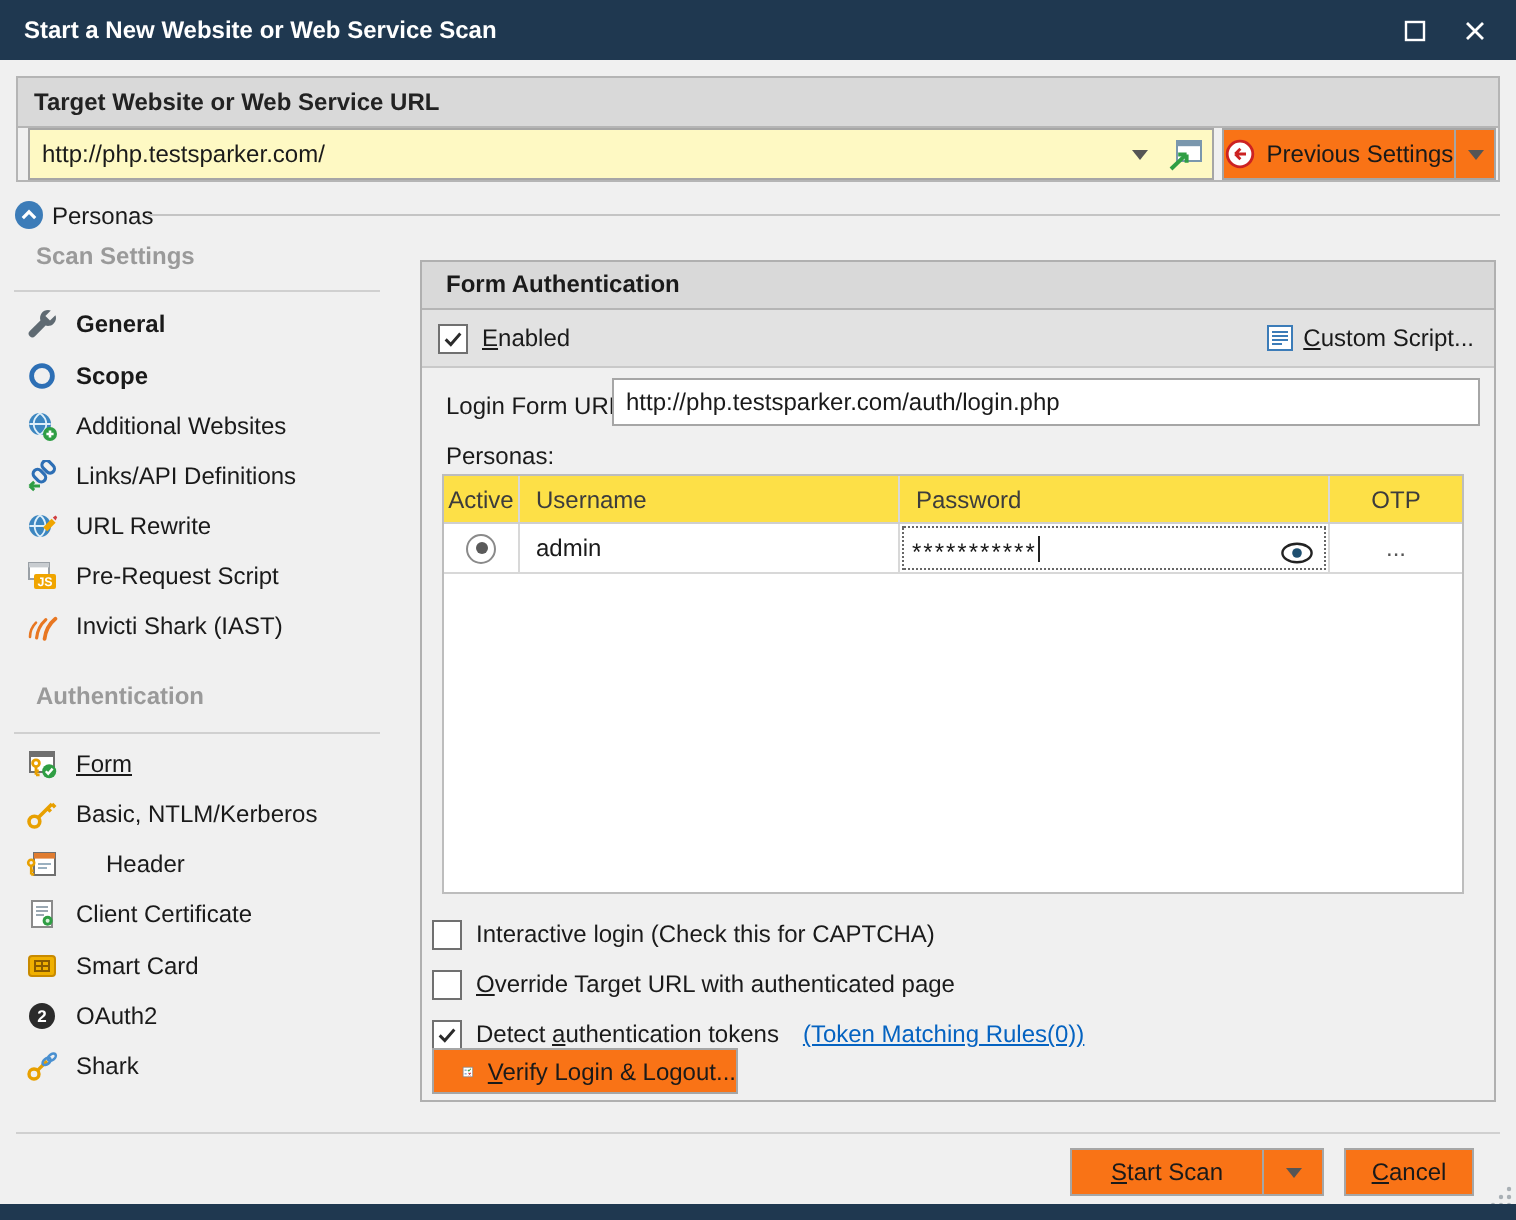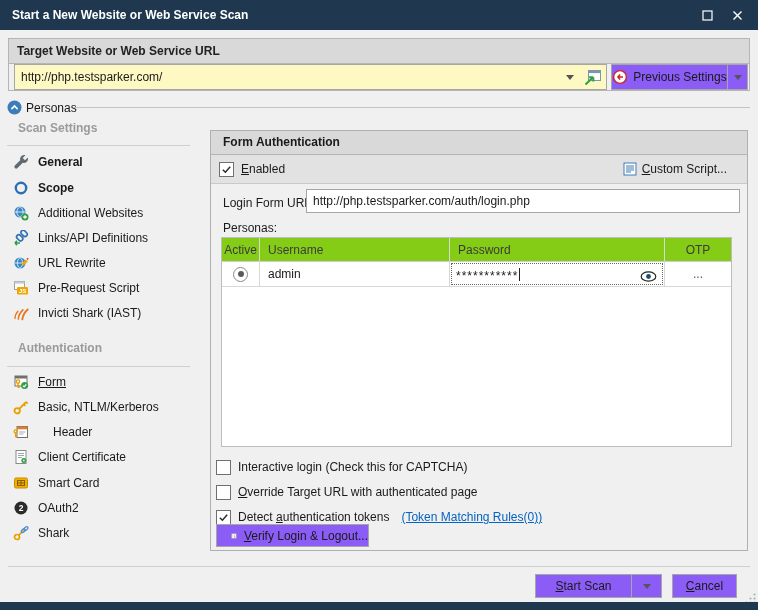--- a/index.html
+++ b/index.html
@@ -12,21 +12,21 @@
   .titlebar .ttl{margin-left:12px;color:#fff;font-weight:bold;flex:1;}
   .cap-btn{width:30px;height:30px;display:flex;align-items:center;justify-content:center;cursor:default;}
 
   
   .group{border:1px solid #b5b5b5;background:#f0f0f0;box-sizing:border-box;}
   .group-hd{height:24px;line-height:24px;background:#d9d9d9;border-bottom:1px solid #b5b5b5;
             font-weight:bold;padding-left:8px;color:#222;}
   .combo{box-sizing:border-box;background:#fef9c3;border:1px solid #a6a6a6;display:flex;align-items:center;}
   .combo .val{padding-left:6px;flex:1;white-space:nowrap;overflow:hidden;}
   .tri{width:0;height:0;border-left:4px solid transparent;border-right:4px solid transparent;border-top:5px solid #555;}
-  .btn{box-sizing:border-box;background:#8b5cf6;border:1px solid #a6a6a6;display:flex;align-items:center;
+  .btn{box-sizing:border-box;background:#f97316;border:1px solid #a6a6a6;display:flex;align-items:center;
        justify-content:center;cursor:default;}
   .btn span{white-space:nowrap;}
 
   
   .opt-line{height:1px;background:#c4c4c4;}
   .side-hd{font-weight:bold;color:#9a9a9a;}
   .sep{height:1px;background:#d0d0d0;}
   .side-item{left:7px;width:196px;height:24px;display:flex;align-items:center;gap:9px;padding-left:6px;
              box-sizing:border-box;cursor:default;}
   .side-item .lbl{white-space:nowrap;}
@@ -40,21 +40,21 @@
   .en-strip{left:0;top:24px;width:536px;height:29px;background:#e2e2e2;border-bottom:1px solid #c9c9c9;
             display:flex;align-items:center;box-sizing:border-box;}
   .cb{width:13px;height:13px;background:#fff;border:1px solid #707070;display:inline-flex;align-items:center;
       justify-content:center;box-sizing:content-box;flex:0 0 13px;}
   .field{box-sizing:border-box;border:1px solid #a6a6a6;background:#fff;font-family:"Liberation Sans",sans-serif;
          font-size:12px;padding:0 0 0 6px;color:#1a1a1a;}
 
   
   .ptable{left:10px;top:106px;width:511px;height:210px;background:#fff;border:1px solid #bdbdbd;box-sizing:border-box;}
   .trow{display:flex;width:100%;box-sizing:border-box;}
-  .thead{height:24px;background:#84cc16;border-bottom:1px solid #cfcfcf;color:#3c3c3c;}
+  .thead{height:24px;background:#fde047;border-bottom:1px solid #cfcfcf;color:#3c3c3c;}
   .tdata{height:25px;border-bottom:1px solid #d8d8d8;}
   .tc{box-sizing:border-box;border-right:1px solid #d8d8d8;display:flex;align-items:center;overflow:hidden;}
   .tc:last-child{border-right:none;}
   .c-active{width:38px;justify-content:center;}
   .c-user{width:190px;padding-left:8px;}
   .c-pass{width:215px;padding-left:8px;position:relative;}
   .c-otp{flex:1;justify-content:center;}
   .radio{width:13px;height:13px;border:1px solid #8a8a8a;border-radius:50%;background:#fff;display:flex;
          align-items:center;justify-content:center;}
   .radio .dot{width:6px;height:6px;border-radius:50%;background:#5a5a5a;}
@@ -259,21 +259,21 @@
     <div class="panel-hd">Form Authentication</div>
 
     <div class="abs en-strip">
       <span class="cb" style="margin-left:8px;">
         <svg width="11" height="11" viewBox="0 0 12 12">
             <path d="M2 6.2l2.8 2.8L10 3" stroke="#2b2b2b" stroke-width="1.6" fill="none"></path>
           </svg>
       </span>
       <span style="margin-left:7px;"><u>E</u>nabled</span>
       <span style="flex:1;"></span>
-      <span style="display:flex;align-items:center;gap:5px;margin-right:20px;">
+      <span style="display:flex;align-items:center;gap:5px;margin-right:10px;">
         <svg width="14" height="16" viewBox="0 0 14 16">
           <rect x="1" y="2" width="12" height="12" fill="#fff" stroke="#3c7cb8"></rect>
           <path d="M3 5h8M3 7h8M3 9h8M3 11h5" stroke="#3c7cb8" stroke-width="1.1"></path>
         </svg>
         <span><u>C</u>ustom Script...</span>
       </span>
     </div>
 
     <div class="abs" style="left:12px;top:65px;">Login Form URL:</div>
     <input class="abs field" style="left: 95px; top: 58px; width: 434px; height: 24px;" value="http://php.testsparker.com/auth/login.php">

